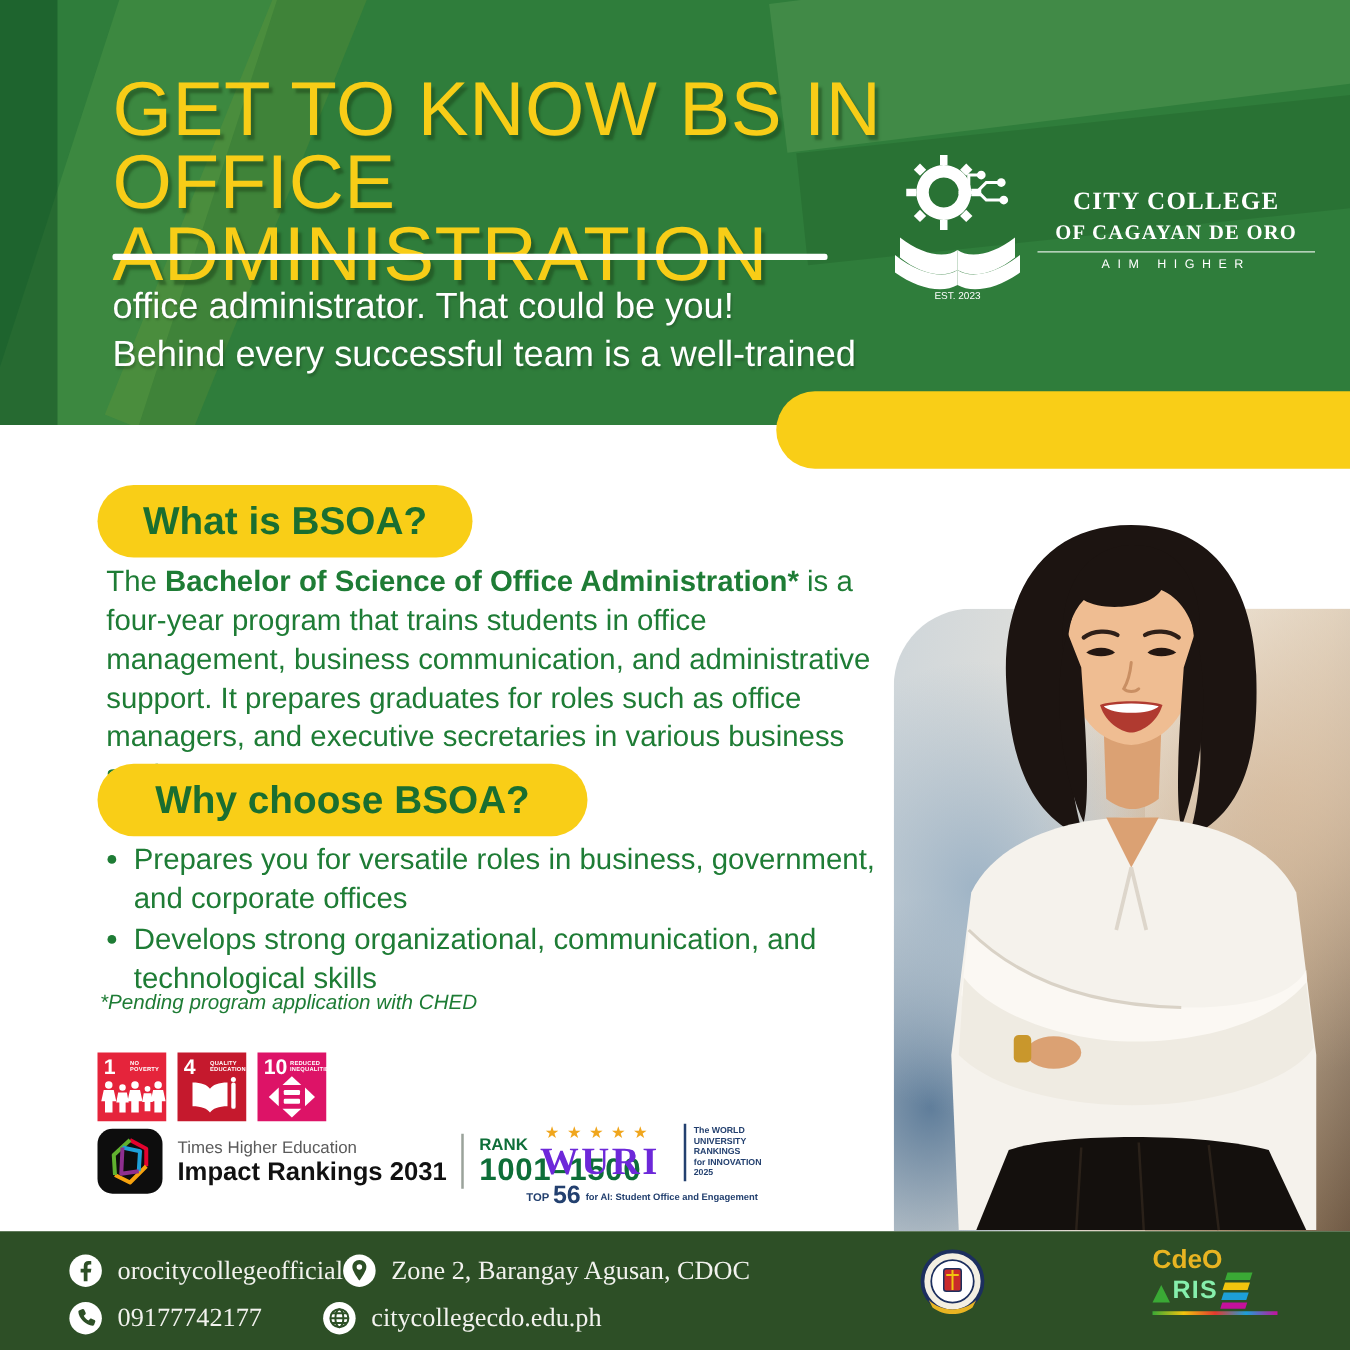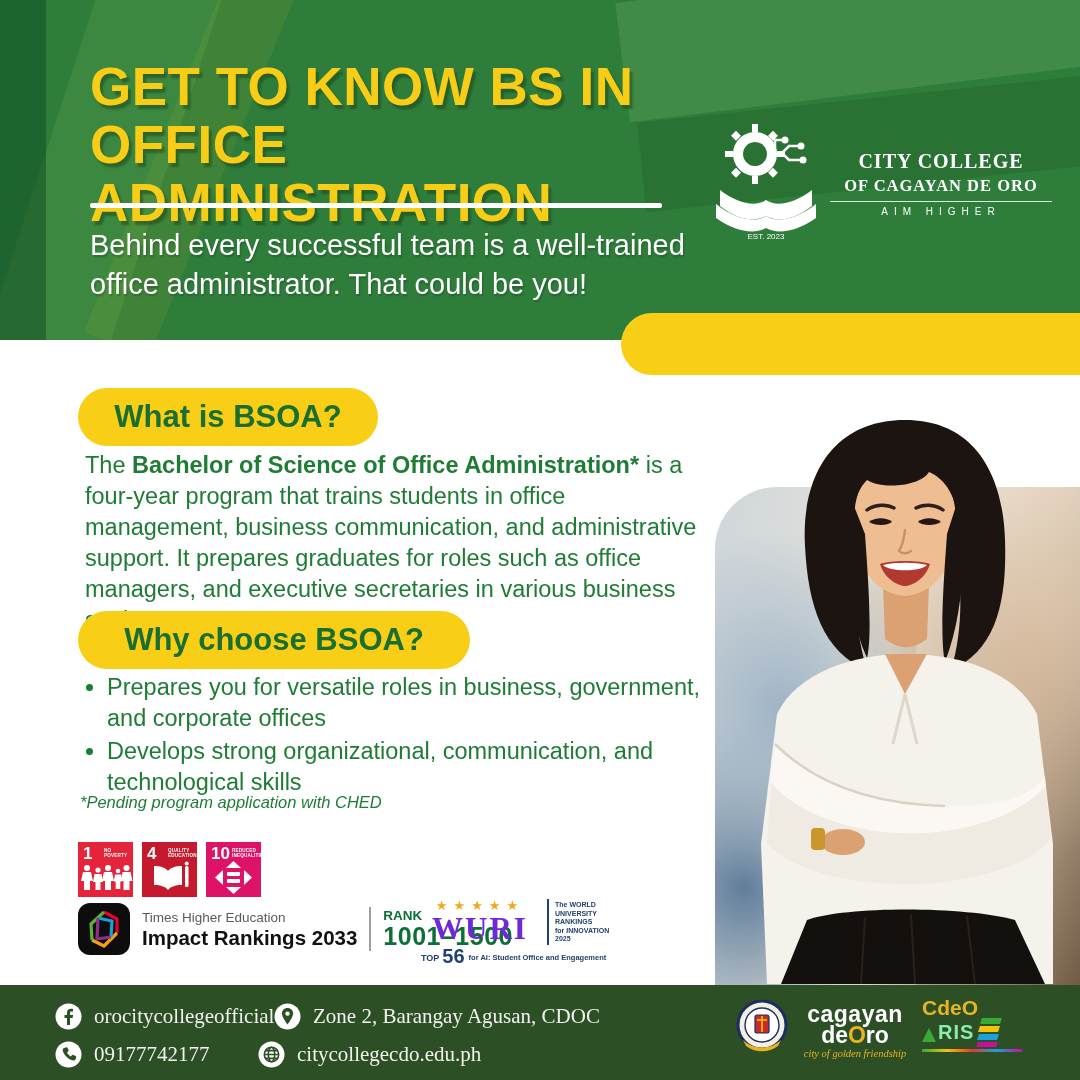--- a/index.html
+++ b/index.html
@@ -5,22 +5,22 @@
   html,body{margin:0;padding:0;background:#e8e8e8;}
   .poster{position:relative;width:1080px;height:1080px;overflow:hidden;background:#ffffff;
           font-family:"Liberation Sans",sans-serif;}
   
   .header{position:absolute;left:0;top:0;width:1080px;height:340px;background:#2f7d3b;overflow:hidden;}
   .header .strip{position:absolute;left:0;top:0;width:46px;height:340px;background:rgba(10,70,30,.45);}
   .header .shape1{position:absolute;left:40px;top:-80px;width:120px;height:520px;background:rgba(120,190,90,.18);transform:rotate(18deg);}
   .header .shape2{position:absolute;left:620px;top:-40px;width:700px;height:120px;background:rgba(180,220,150,.14);transform:rotate(-7deg);}
   .header .shape3{position:absolute;left:640px;top:90px;width:620px;height:90px;background:rgba(0,40,10,.12);transform:rotate(-6deg);}
   .header .shape4{position:absolute;left:160px;top:-60px;width:70px;height:420px;background:rgba(210,190,40,.10);transform:rotate(22deg);}
-  .title{position:absolute;left:90px;top:58px;width:620px;color:#f8cd17;font-weight:700;
-         font-size:53px;line-height:58px;letter-spacing:.5px;
+  .title{position:absolute;left:90px;top:58px;width:620px;color:#f8cd17;font-weight:400;
+         font-size:61px;line-height:58px;letter-spacing:.5px;
          text-shadow:3px 4px 2px rgba(25,60,20,.45);}
   .rule{position:absolute;left:90px;top:203px;width:572px;height:5px;background:#ffffff;border-radius:2px;}
   .subtitle{position:absolute;left:90px;top:226px;width:640px;color:#ffffff;font-size:29px;line-height:39px;
             text-shadow:1px 2px 2px rgba(0,0,0,.22);}
   
   .logo{position:absolute;left:712px;top:128px;width:340px;height:120px;}
   .logo-icon{position:absolute;left:0;top:-4px;width:110px;height:118px;}
   .logo-text{position:absolute;left:118px;top:18px;width:222px;color:#ffffff;text-align:center;
              font-family:"Liberation Serif",serif;}
   .logo-name{font-size:20px;font-weight:700;letter-spacing:1px;line-height:30px;}
@@ -111,22 +111,22 @@
     <div class="shape3"></div>
     <div class="shape4"></div>
     <div class="strip"></div>
 
     <div class="title">
       <div>GET TO KNOW BS IN</div>
       <div>OFFICE ADMINISTRATION</div>
     </div>
     <div class="rule"></div>
     <div class="subtitle">
+      <div>office administrator. That could be you!</div>
       <div>Behind every successful team is a well-trained</div>
-      <div>office administrator. That could be you!</div>
     </div>
 
     <div class="logo">
       <svg class="logo-icon" viewBox="0 0 110 118">
         <g fill="#ffffff">
           <path fill-rule="evenodd" d="M43,8 a22,22 0 1 0 0.01,0 Z M43,18 a12,12 0 1 1 -0.01,0 Z"></path>
           <g>
             <rect x="40" y="0" width="6" height="8"></rect>
               <rect x="40" y="52" width="6" height="8"></rect>
             <rect x="13" y="27" width="8" height="6"></rect>
@@ -230,21 +230,21 @@
           <path stroke="#e4022e" d="M26,9 L39,16 L39,30"></path>
           <path stroke="#f6a20e" d="M39,30 L26,43 L14,37"></path>
           <path stroke="#61b12f" d="M14,37 L13,21 L26,9"></path>
           <path stroke="#1d9fd8" d="M20,15 L34,18 L33,34"></path>
           <path stroke="#8e2f8f" d="M33,34 L19,36 L20,15"></path>
         </g>
       </svg>
     </div>
     <div class="the-text">
       <div class="the-line1">Times Higher Education</div>
-      <div class="the-line2">Impact Rankings 2033</div>
+      <div class="the-line2">Impact Rankings 2031</div>
     </div>
     <div class="the-div"></div>
     <div>
       <div class="the-rank-label">RANK</div>
       <div class="the-rank-value">1001–1500</div>
     </div>
   </div>
 
   <div class="wuri">
     <div class="wuri-top">
@@ -349,25 +349,20 @@
     </div>
 
     <svg class="seal" viewBox="0 0 58 58">
       <circle cx="29" cy="27" r="24" fill="#f3efe2" stroke="#1c2f5e" stroke-width="3"></circle>
       <circle cx="29" cy="27" r="17" fill="#ffffff" stroke="#1c2f5e" stroke-width="1.4"></circle>
       <rect x="22" y="17" width="14" height="18" rx="2" fill="#c92a2a" stroke="#1c2f5e" stroke-width="1.2"></rect>
       <path d="M24,22 h10 M29,18 v16" stroke="#f2c40e" stroke-width="1.6"></path>
       <path d="M10,42 C20,52 38,52 48,42 L45,48 C36,55 22,55 13,48 Z" fill="#e8b422"></path>
     </svg>
 
-    <div class="cdo-logo">
-      <div class="cdo-l1">cagayan</div>
-      <div class="cdo-l2"><span>de</span><span class="gold">O</span><span>ro</span></div>
-      <div class="cdo-tag">city of golden friendship</div>
-    </div>
 
     <div class="rise-logo">
       <div class="rise-top">CdeO</div>
       <div class="rise-main">
         <div class="rise-arrow"></div>
         <div class="rise-ris">RIS</div>
         <div class="rise-e">
           <div style="left:4px;top:0;background:#3aa935"></div>
           <div style="left:2px;top:8px;background:#f2c40e"></div>
           <div style="left:1px;top:16px;background:#1d9fd8"></div>

